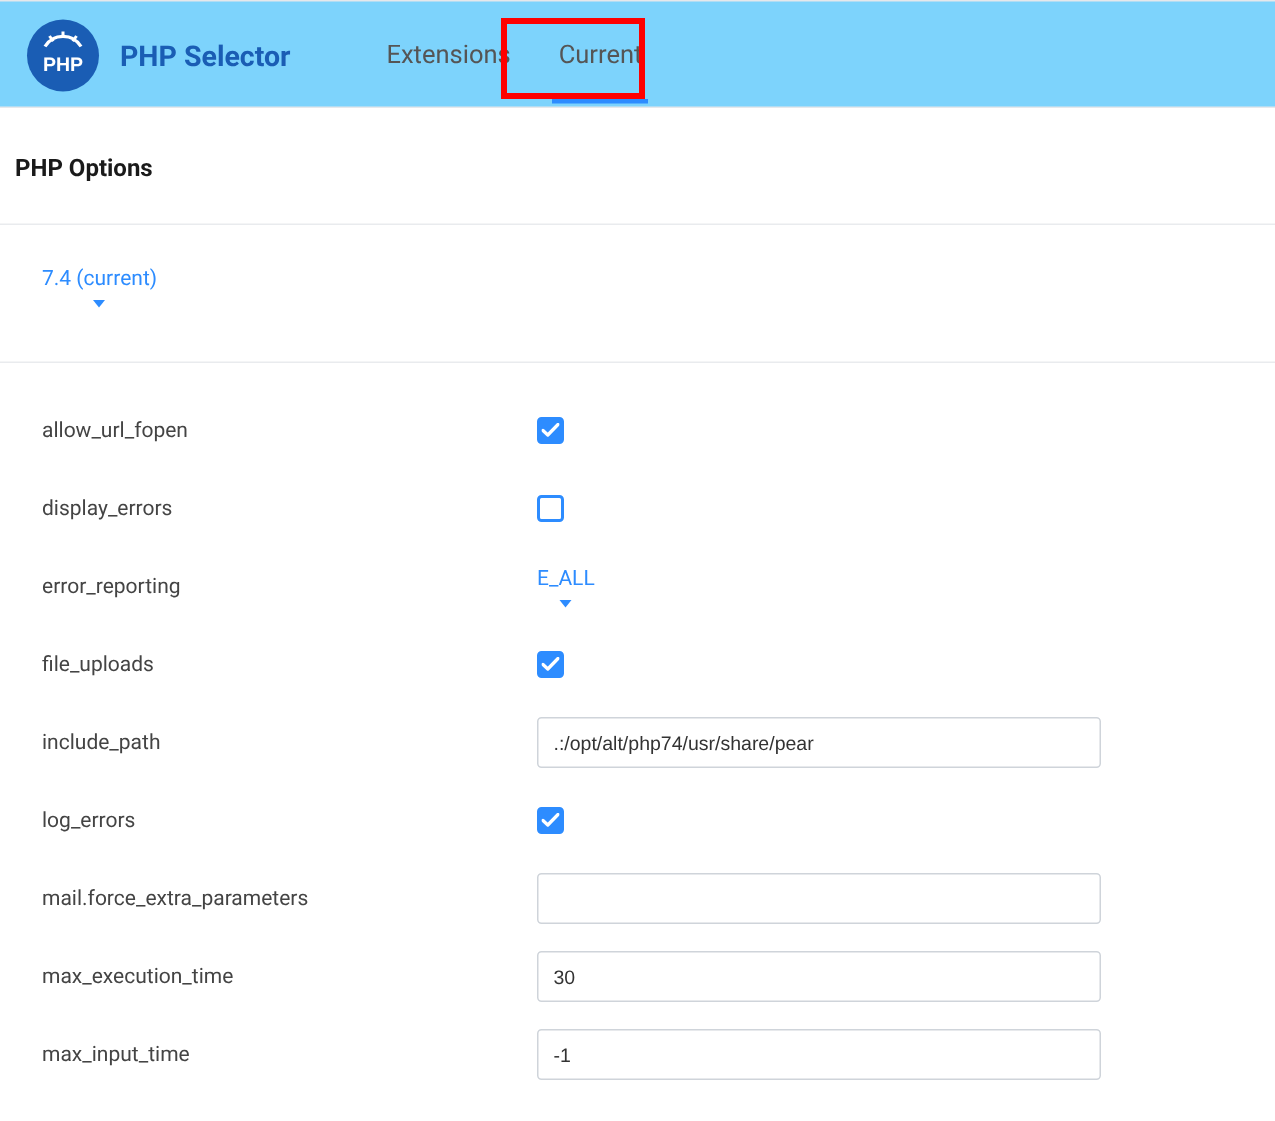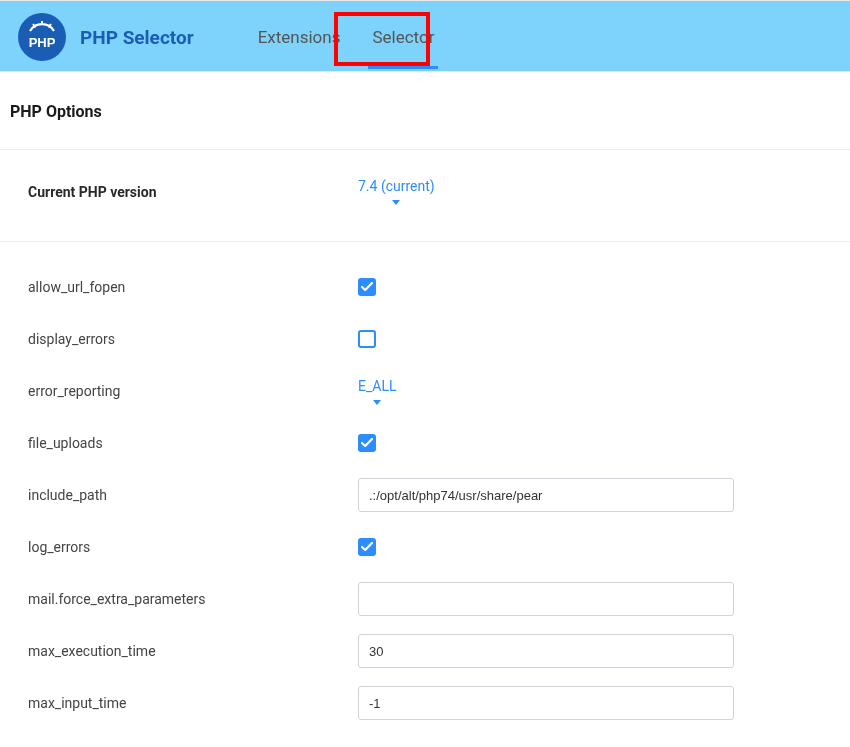--- a/index.html
+++ b/index.html
@@ -156,32 +156,31 @@
         <line x1="24" y1="8" x2="24" y2="12" stroke="#fff" stroke-width="2"></line>
         <line x1="15" y1="11" x2="17.5" y2="14.5" stroke="#fff" stroke-width="2"></line>
         <line x1="33" y1="11" x2="30.5" y2="14.5" stroke="#fff" stroke-width="2"></line>
         <text x="24" y="34" text-anchor="middle" fill="#fff" font-size="13" font-weight="700" font-family="Arial">PHP</text>
       </svg>
     </div>
     <div class="app-title">PHP Selector</div>
   </div>
   <div class="tabs">
     <div class="tab">Extensions</div>
-    <div class="tab active-underline" id="options-tab">Selector</div>
+    <div class="tab active-underline" id="options-tab">Current</div>
   </div>
   <div class="highlight-box" id="hl" style="left: 333.859px; top: 11px; width: 96.4219px; height: 54px;"></div>
 </div>
 
 <div class="page-body">
   <h1 class="page-title">PHP Options</h1>
 
   <div class="section-divider"></div>
 
   <div class="version-row">
-    <div class="version-label">Current PHP version</div>
     <div class="dropdown-link">
       <span>7.4 (current)</span>
       <span class="caret-down"></span>
     </div>
   </div>
 
   <div class="section-divider"></div>
 
   <div class="options-list" id="options-list">
       <div class="option-row">

